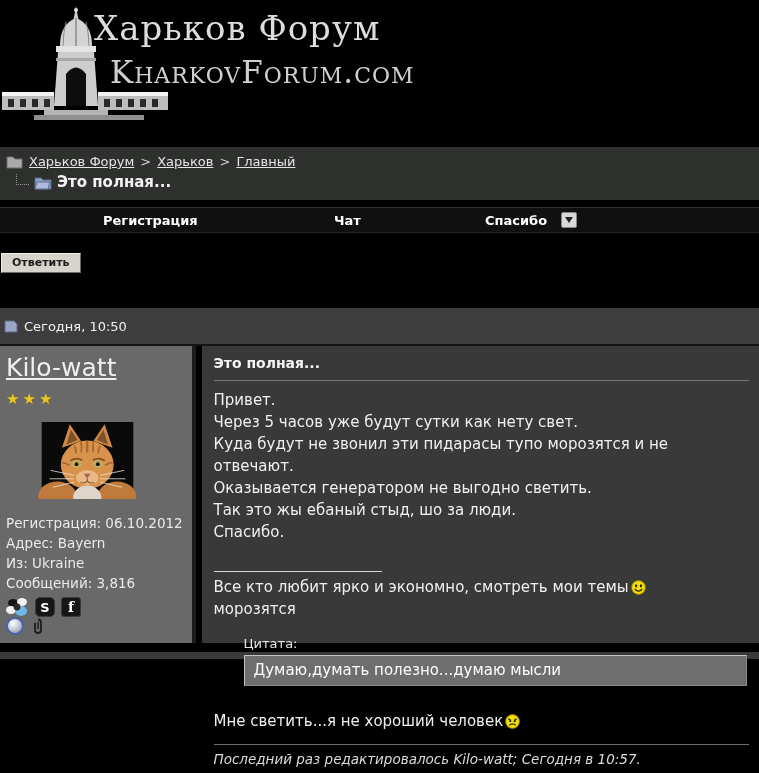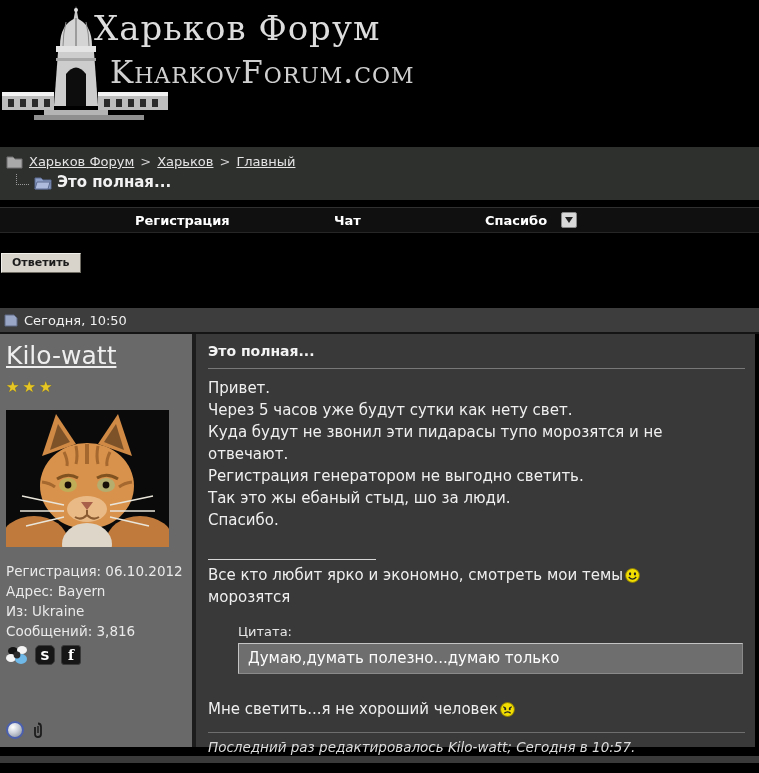--- a/index.html
+++ b/index.html
@@ -27,34 +27,34 @@
   .crumb-row { display:flex; align-items:center; gap:6px; font-size:13px; }
   .crumb-row a { color:#e4e4e4; text-decoration:underline; }
   .crumb-sep { color:#cfcfcf; text-decoration:none; }
   .thread-row { display:flex; align-items:center; gap:5px; margin:4px 0 0 10px; }
   .tree-elbow { width:13px; height:11px; border-left:1px dotted #9a9a9a; border-bottom:1px dotted #9a9a9a; margin-bottom:6px; }
   .thread-title { font-size:15px; font-weight:bold; color:#f2f2f2; }
   .strip-black { height:7px; background:#000; }
   
   .nav { position:relative; height:26px; background:#101010; border-top:1px solid #303030; border-bottom:1px solid #262626; }
   .nav span.navitem { position:absolute; top:5px; font-size:13px; font-weight:bold; color:#fff; cursor:pointer; }
-  .nav .n0 { left:103px;margin-left:32px; } .nav .n1 { left:334px; } .nav .n2 { left:485px; }
+  .nav .n0 { left:103px; } .nav .n1 { left:334px; } .nav .n2 { left:485px; }
   .nav .drop { position:absolute; left:561px; top:4px; width:16px; height:16px; background:#d9d9d9; border:1px solid #888; border-radius:2px; display:flex; align-items:center; justify-content:center; }
   .nav .drop b { width:0; height:0; border:4px solid transparent; border-top:6px solid #222; margin-top:4px; }
   .gap18 { height:18px; background:#000; }
   .btnrow { height:20px; background:#000; }
   .reply-btn {
     margin-left:1px; font-size:11px; font-weight:bold; color:#1c1c1c;
     background:#d8d4cc; border:1px solid; border-color:#f2f0ea #6f6c64 #6f6c64 #f2f0ea;
     padding:2px 10px 3px; cursor:pointer; font-family:"DejaVu Sans",sans-serif;
   }
   .gap37 { height:37px; background:#000; }
   
-  .post-hdr { height:26px; background:#3d3d3d; border-bottom:2px solid #141414; display:flex; align-items:center; gap:6px; padding-left:4px; font-size:13px; color:#f0f0f0; }
-  .cols { display:flex; height:413px; }
+  .post-hdr { height:38px; background:#3d3d3d; border-bottom:2px solid #141414; display:flex; align-items:center; gap:6px; padding-left:4px; font-size:13px; color:#f0f0f0; }
+  .cols { display:flex; height:297px;gap:6px; }
   .col-left { width:196px; background:#696969; border-right:4px solid #1c1c1c; padding:6px 6px 8px; display:flex; flex-direction:column; }
   .col-right { width:559px; background:#393939; padding:9px 10px 8px 12px; }
   .uname { font-size:25px; color:#efefef; text-decoration:underline; line-height:32px; }
   .stars { margin-top:6px; color:#e6c527; font-size:15px; letter-spacing:3px; text-shadow:0 0 1px #7a6a00; }
   .avatar { margin-top:14px; width:163px; height:137px; display:block; cursor:pointer; }
   .uinfo { margin-top:14px; font-size:13.5px; color:#eaeaea; line-height:20px; }
   .contacts { margin-top:4px; display:flex; align-items:center; gap:6px; }
   .cicon { width:20px; height:20px; border-radius:3px; display:flex; align-items:center; justify-content:center; cursor:pointer; }
   .cicon.sq { background:#161616; border:1px solid #3a3a3a; color:#fff; font-weight:bold; }
   .cicon.skype { border-radius:5px; font-size:13px; }
@@ -220,21 +220,21 @@
   </div>
 
   <div class="col-right">
     <div class="ptitle">Это полная...</div>
     <hr class="title-hr">
 
     <div class="pbody">
       <div>Привет.</div>
       <div>Через 5 часов уже будут сутки как нету свет.</div>
       <div>Куда будут не звонил эти пидарасы тупо морозятся и не отвечают.</div>
-      <div>Регистрация генератором не выгодно светить.</div>
+      <div>Оказывается генератором не выгодно светить.</div>
       <div>Так это жы ебаный стыд, шо за люди.</div>
       <div>Спасибо.</div>
     </div>
 
     <hr class="sig-sep">
 
     <div class="sigline">
       <span>Все кто любит ярко и экономно, смотреть мои темы</span>
       <svg class="smiley" viewBox="0 0 16 16">
         <circle cx="8" cy="8" r="7.4" fill="#f2de00" stroke="#8a7a00"></circle>
@@ -242,21 +242,21 @@
         <ellipse cx="10.6" cy="6.2" rx="1.2" ry="1.8" fill="#222"></ellipse>
         <path d="M4 9.6 q4 4.4 8 0" stroke="#222" stroke-width="1.4" fill="none"></path>
       </svg>
     </div>
     <div class="sigline">
       <span>морозятся</span>
     </div>
 
     <div class="quote-wrap">
       <div class="quote-label">Цитата:</div>
-      <div class="quote-box">Думаю,думать полезно...думаю только</div>
+      <div class="quote-box">Думаю,думать полезно...думаю мысли</div>
     </div>
 
     <div class="sigline line3">
       <span>Мне светить...я не хороший человек</span>
       <svg class="smiley" viewBox="0 0 16 16">
         <circle cx="8" cy="8" r="7.4" fill="#f2de00" stroke="#8a7a00"></circle>
         <path d="M3.4 5 l2.6 1.4 M12.6 5 l-2.6 1.4" stroke="#222" stroke-width="1.2" fill="none"></path>
         <ellipse cx="5.6" cy="7.4" rx="1.1" ry="1.4" fill="#222"></ellipse>
         <ellipse cx="10.4" cy="7.4" rx="1.1" ry="1.4" fill="#222"></ellipse>
         <path d="M4.6 12 q3.4 -3 6.8 0" stroke="#222" stroke-width="1.4" fill="none"></path>

